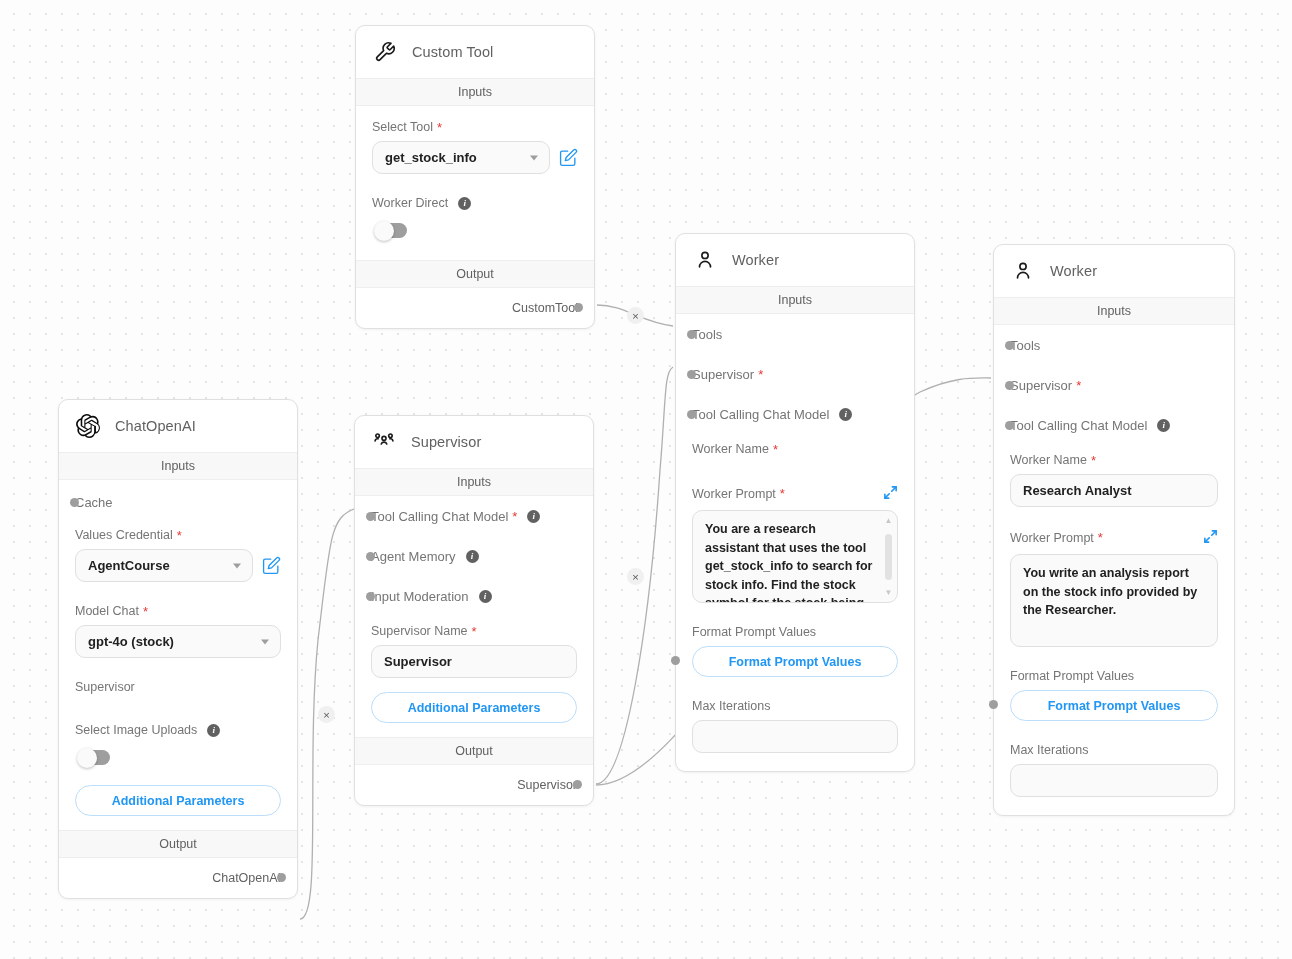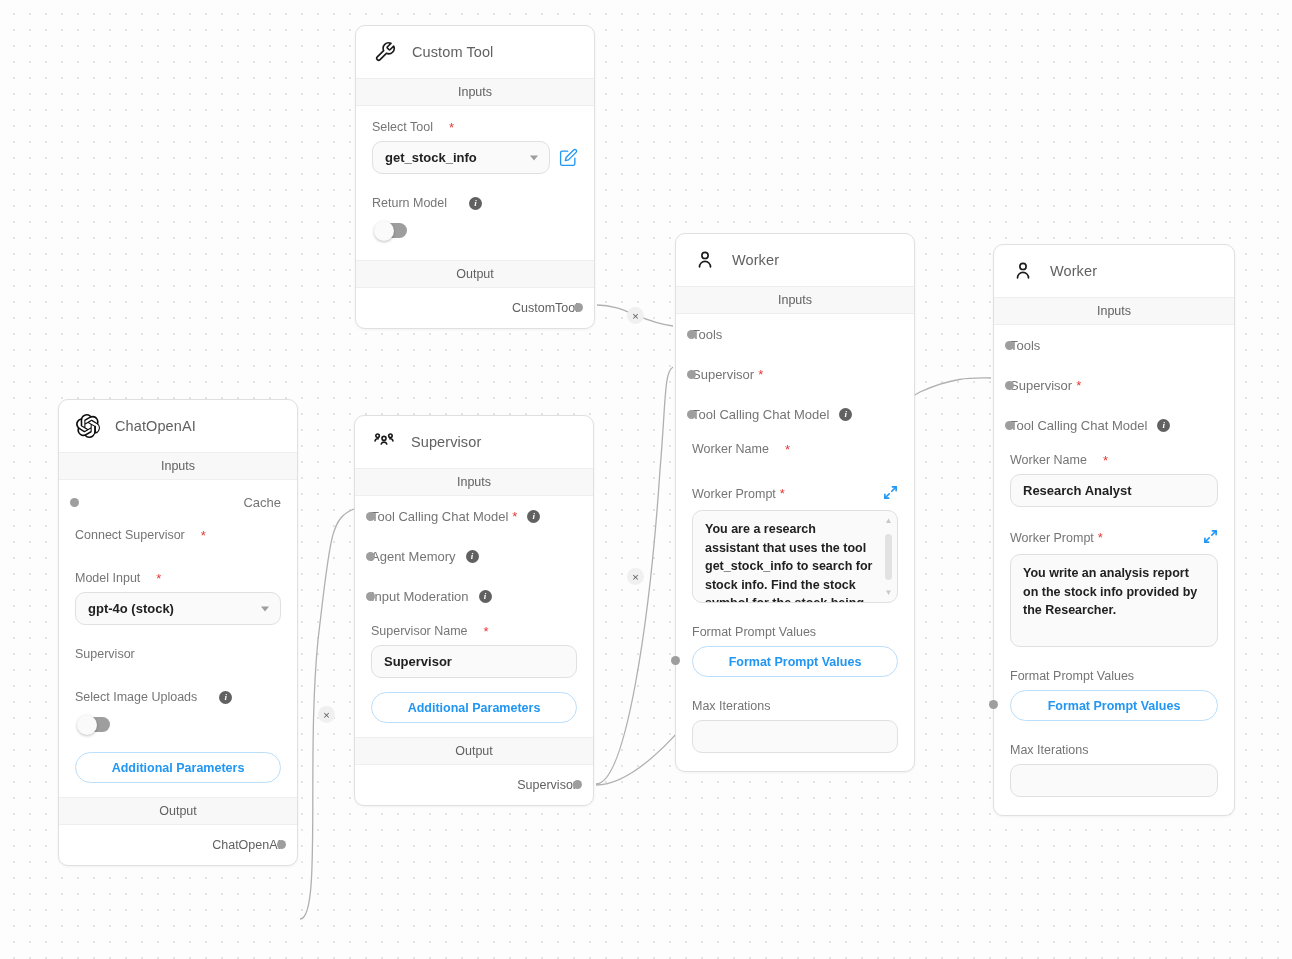--- a/index.html
+++ b/index.html
@@ -71,21 +71,21 @@
     width: 13px; height: 13px; border-radius: 50%;
     background: #616161; color: #fff;
     font-size: 9px; font-weight: bold; font-style: italic;
     margin-left: 10px; font-family: "Liberation Serif", serif;
     flex: 0 0 auto;
   }
 
   .field { padding: 4px 0 0 0; }
   .field-label {
     font-size: 12.5px; color: #757575;
-    margin-bottom: 7px; display: flex; align-items: center; gap: 12px;
+    margin-bottom: 7px; display: flex; align-items: center;
   }
   .field-label.spread { justify-content: space-between; }
 
   .input-box, .select-box {
     background: #fafafa;
     border: 1px solid #e0e0e0;
     border-radius: 10px;
     height: 33px;
     display: flex; align-items: center;
     padding: 0 12px;
@@ -209,21 +209,21 @@
             <svg width="19" height="19" viewBox="0 0 24 24" fill="none" stroke="#2196f3" stroke-width="1.7" stroke-linecap="round" stroke-linejoin="round">
               <path d="M11 4H4a2 2 0 0 0-2 2v14a2 2 0 0 0 2 2h14a2 2 0 0 0 2-2v-7"></path>
               <path d="M18.5 2.5a2.12 2.12 0 0 1 3 3L12 15l-4 1 1-4 9.5-9.5z"></path>
             </svg>
           </span>
         </div>
       </div>
 
       <div class="field" style="padding-top:22px;">
         <div class="field-label">
-          <span>Return Model</span>
+          <span>Worker Direct</span>
           <span class="info-dot">i</span>
         </div>
         <div class="toggle-wrap">
           <div class="toggle"></div>
         </div>
       </div>
       <div style="height:18px;"></div>
     </div>
 
     <div class="section-bar">Output</div>
@@ -242,35 +242,47 @@
         <svg width="24" height="24" viewBox="0 0 24 24" fill="#0d0d0d">
           <path d="M22.28 9.82a5.99 5.99 0 0 0-.52-4.91 6.05 6.05 0 0 0-6.51-2.9A6.07 6.07 0 0 0 4.98 4.18a5.99 5.99 0 0 0-4 2.9 6.05 6.05 0 0 0 .74 7.1 5.98 5.98 0 0 0 .51 4.91 6.05 6.05 0 0 0 6.52 2.9A5.99 5.99 0 0 0 13.26 24a6.06 6.06 0 0 0 5.77-4.21 5.99 5.99 0 0 0 4-2.9 6.06 6.06 0 0 0-.75-7.07zm-9.02 12.6a4.48 4.48 0 0 1-2.88-1.04l.14-.08 4.78-2.76a.79.79 0 0 0 .39-.68v-6.74l2.02 1.17a.07.07 0 0 1 .4.06v5.58a4.5 4.5 0 0 1-4.49 4.49zM3.6 18.3a4.47 4.47 0 0 1-.54-3.01l.14.08 4.78 2.76a.77.77 0 0 0 .78 0l5.84-3.37v2.33a.08.08 0 0 1-.3.07l-4.83 2.79a4.5 4.5 0 0 1-6.14-1.65zM2.34 7.9a4.49 4.49 0 0 1 2.35-1.97V11.6a.77.77 0 0 0 .38.67l5.82 3.36-2.02 1.17a.8.08 0 0 1-.7.01L3.97 14a4.5 4.5 0 0 1-1.63-6.1zm16.6 3.86L13.1 8.38 15.12 7.2a.07.07 0 0 1 .7-.01l4.84 2.79a4.49 4.49 0 0 1-.68 8.1v-5.66a.79.79 0 0 0-.39-.67zm2.01-3.02l-.14-.09-4.77-2.78a.78.78 0 0 0-.79 0L9.42 9.24V6.91a.7.07 0 0 1 .03-.07l4.84-2.79a4.49 4.49 0 0 1 6.67 4.65zM8.32 12.87L6.3 11.7a.07.07 0 0 1-.04-.06V6.07a4.49 4.49 0 0 1 7.37-3.45l-.14.08L8.71 5.46a.79.79 0 0 0-.39.68zm1.1-2.37l2.6-1.5 2.6 1.5v3l-2.6 1.5-2.6-1.5z"></path>
         </svg>
       </span>
       <span class="node-title">ChatOpenAI</span>
     </div>
 
     <div class="section-bar">Inputs</div>
 
     <div class="body">
-      <div class="port-row" style="height:44px;justify-content:flex-end;">
+      <div class="port-row" style="height:44px;">
         <span class="handle left" style="top:18px;"></span>
         <span class="lbl">Cache</span>
       </div>
 
       <div class="field">
         <div class="field-label">
-          <span>Connect Supervisor</span>
+          <span>Values Credential</span>
           <span class="req">*</span>
         </div>
-      </div>
-
-      <div class="field" style="padding-top:22px;">
-        <div class="field-label">
-          <span>Model Input</span>
+        <div class="select-row">
+          <div class="select-box">
+            <span>AgentCourse</span>
+            <span class="caret"></span>
+          </div>
+          <span class="icon-btn">
+            <svg width="19" height="19" viewBox="0 0 24 24" fill="none" stroke="#2196f3" stroke-width="1.7" stroke-linecap="round" stroke-linejoin="round">
+              <path d="M11 4H4a2 2 0 0 0-2 2v14a2 2 0 0 0 2 2h14a2 2 0 0 0 2-2v-7"></path>
+              <path d="M18.5 2.5a2.12 2.12 0 0 1 3 3L12 15l-4 1 1-4 9.5-9.5z"></path>
+            </svg>
+          </span>
+        </div>
+      </div>
+
+      <div class="field" style="padding-top:22px;">
+        <div class="field-label">
+          <span>Model Chat</span>
           <span class="req">*</span>
         </div>
         <div class="select-box">
           <span>gpt-4o (stock)</span>
           <span class="caret"></span>
         </div>
       </div>
 
       <div class="field" style="padding-top:22px;">
         <div class="field-label">

